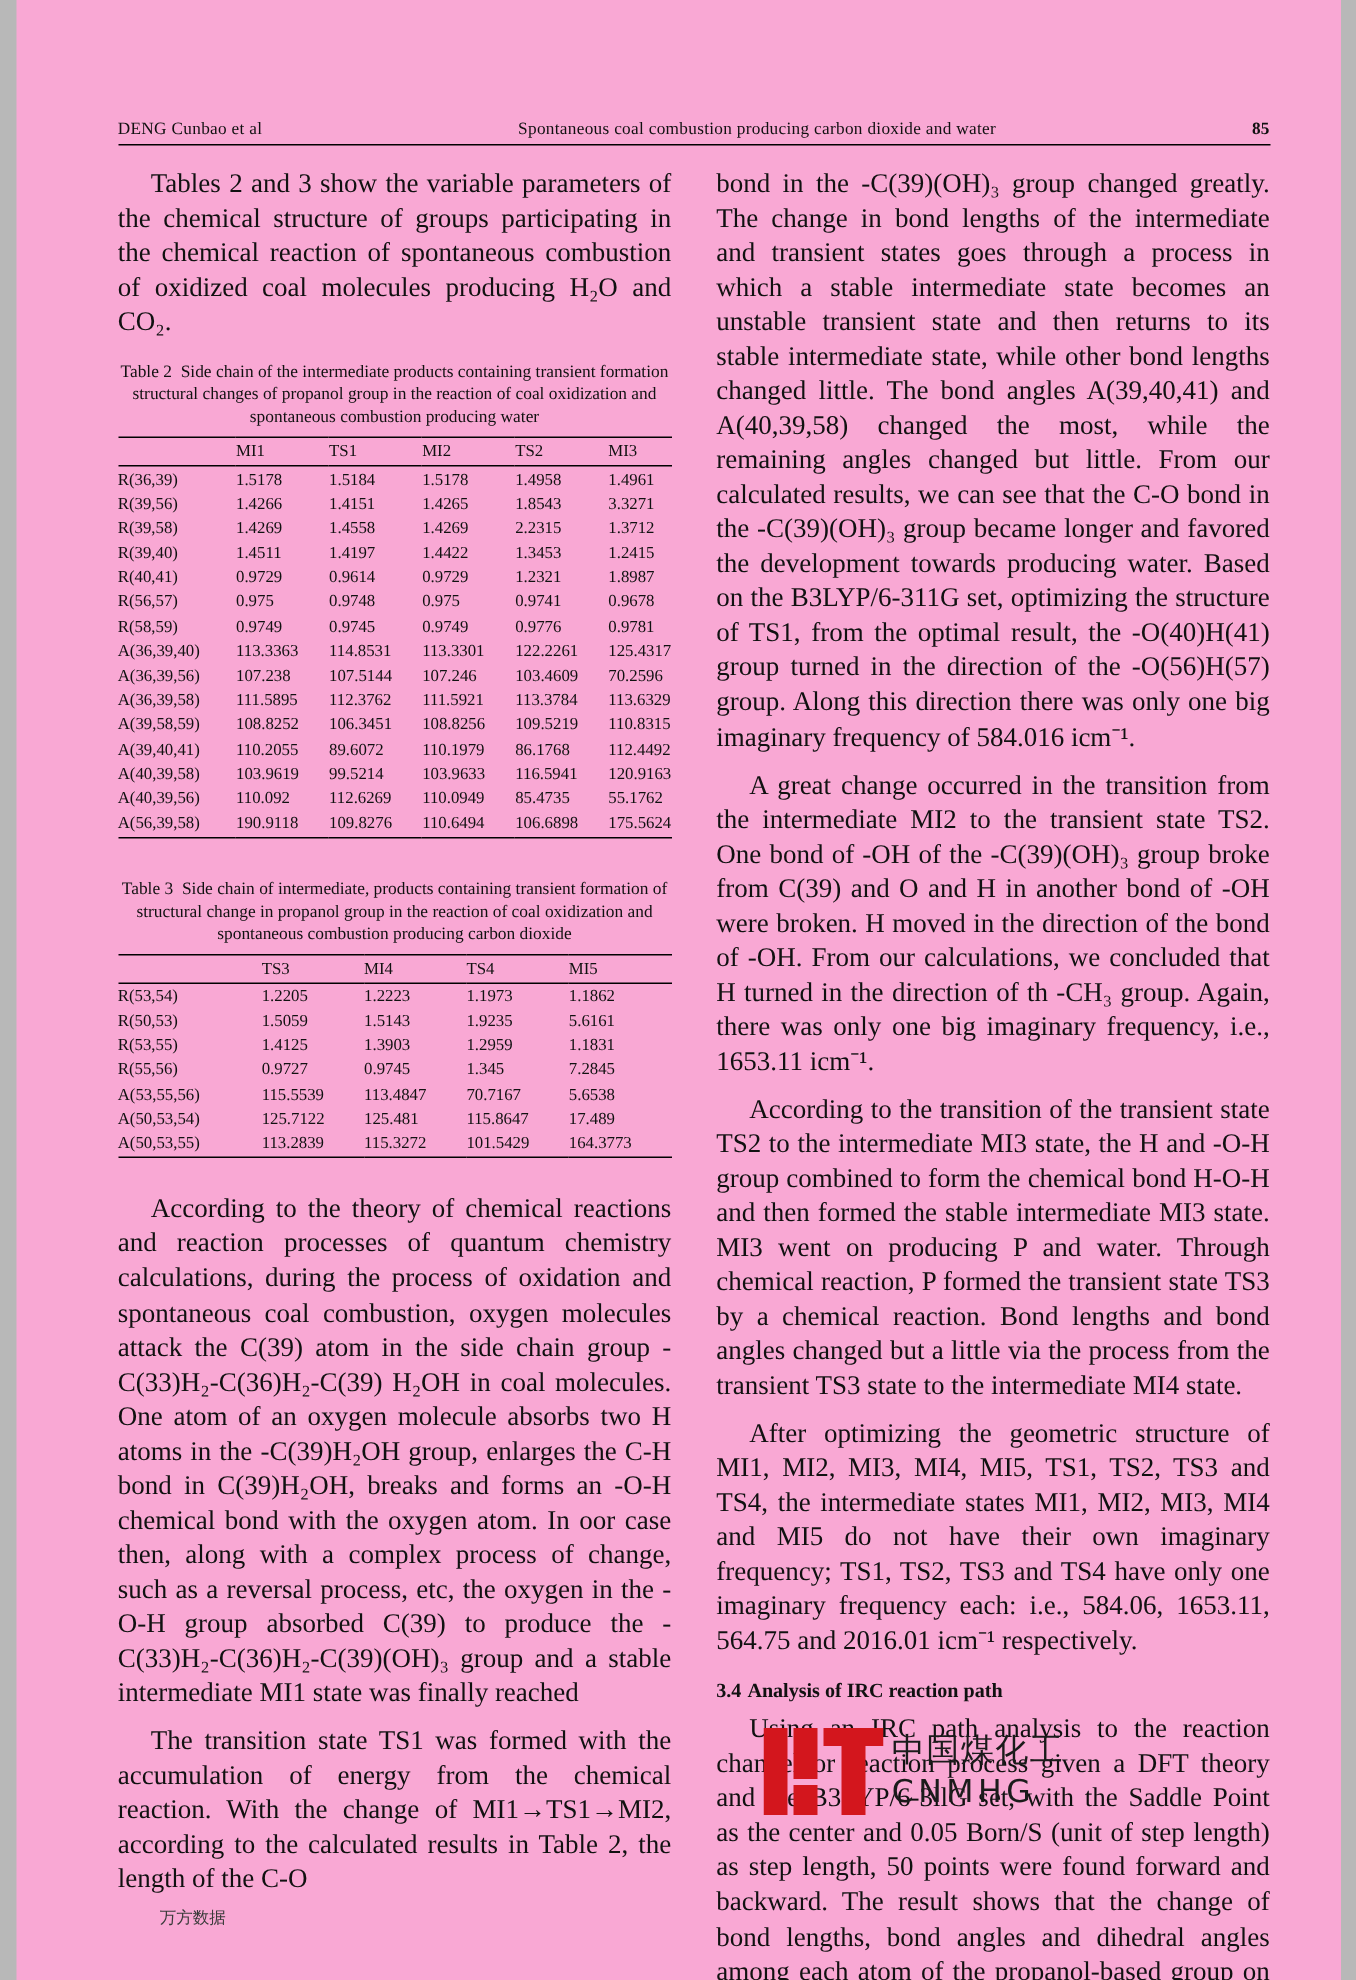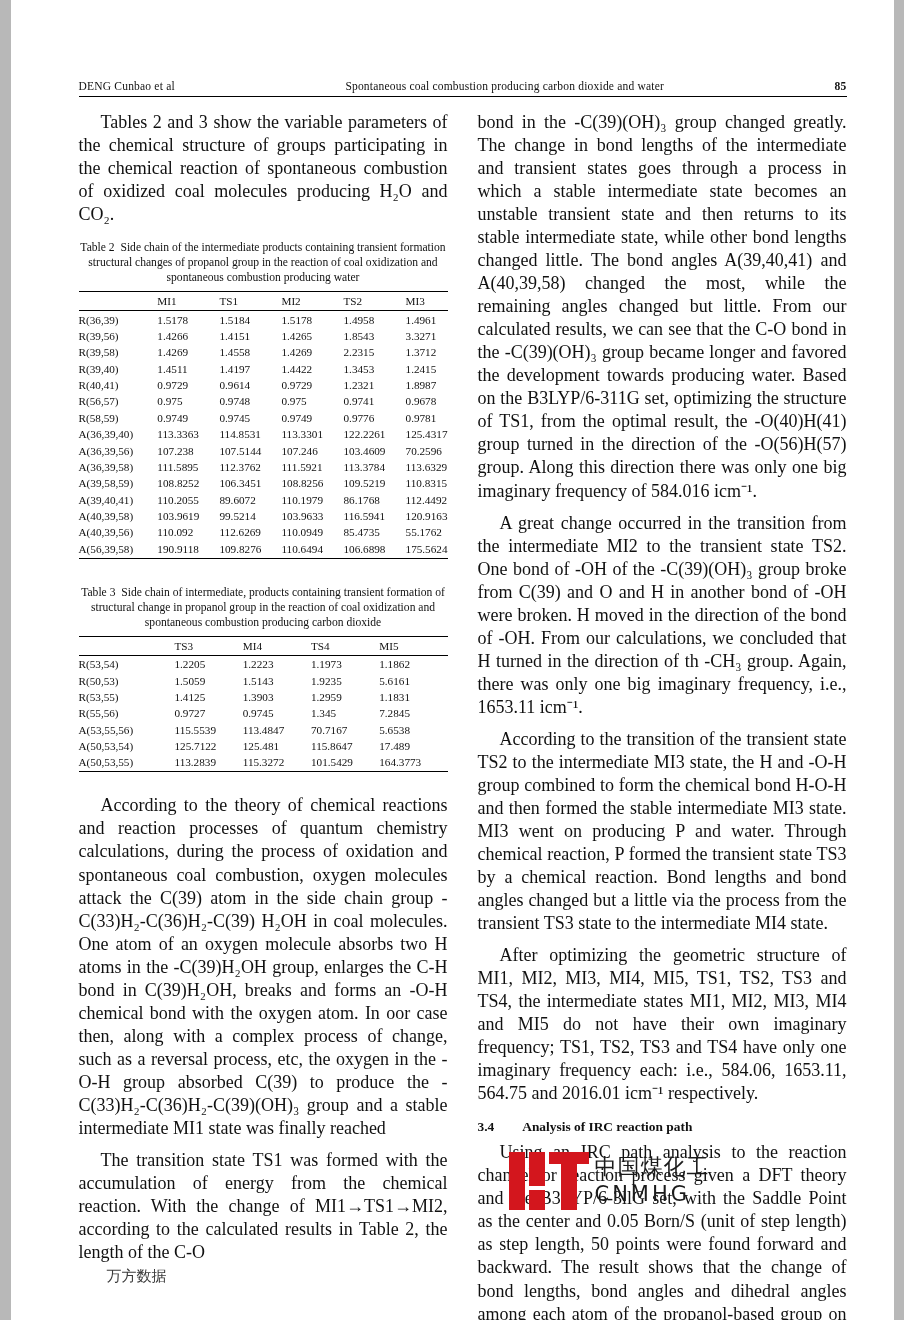--- a/index.html
+++ b/index.html
@@ -4,21 +4,21 @@
 <style>
   html, body {
     margin: 0;
     padding: 0;
     background: #b8b8b8;
   }
   .page {
     position: relative;
     width: 883px;
     height: 1320px;
-    background: #ffffff;
+    background: #f9a8d4;
     margin: 0 auto;
     font-family: "Liberation Serif", serif;
     color: #111;
     overflow: hidden;
     text-decoration: underline;
   }
   .sheet {
     position: absolute;
     left: 68px;
     top: 80px;
@@ -89,27 +89,27 @@
   table.data tbody tr:last-child td { padding-bottom: 3px; }
   table.data .c0 { width: 24%; }
   table.data .cx { width: 19%; }
   table.data3 .c0 { width: 26%; }
   table.data3 .cx { width: 18.5%; }
   h3.sec {
     font-size: 13.4px;
     font-weight: bold;
     margin: 14px 0 6px 0;
     display: flex;
-    gap: 28px;
+    gap: 4px;
   }
   .wanfang {
     position: absolute;
     left: 96px;
     bottom: 34px;
-    font-size: 15px;
+    font-size: 11px;
     color: #3a3a3a;
     font-family: "DejaVu Sans", sans-serif;
   }
   
   .watermark {
     position: absolute;
     left: 498px;
     top: 1152px;
     width: 300px;
     height: 62px;

